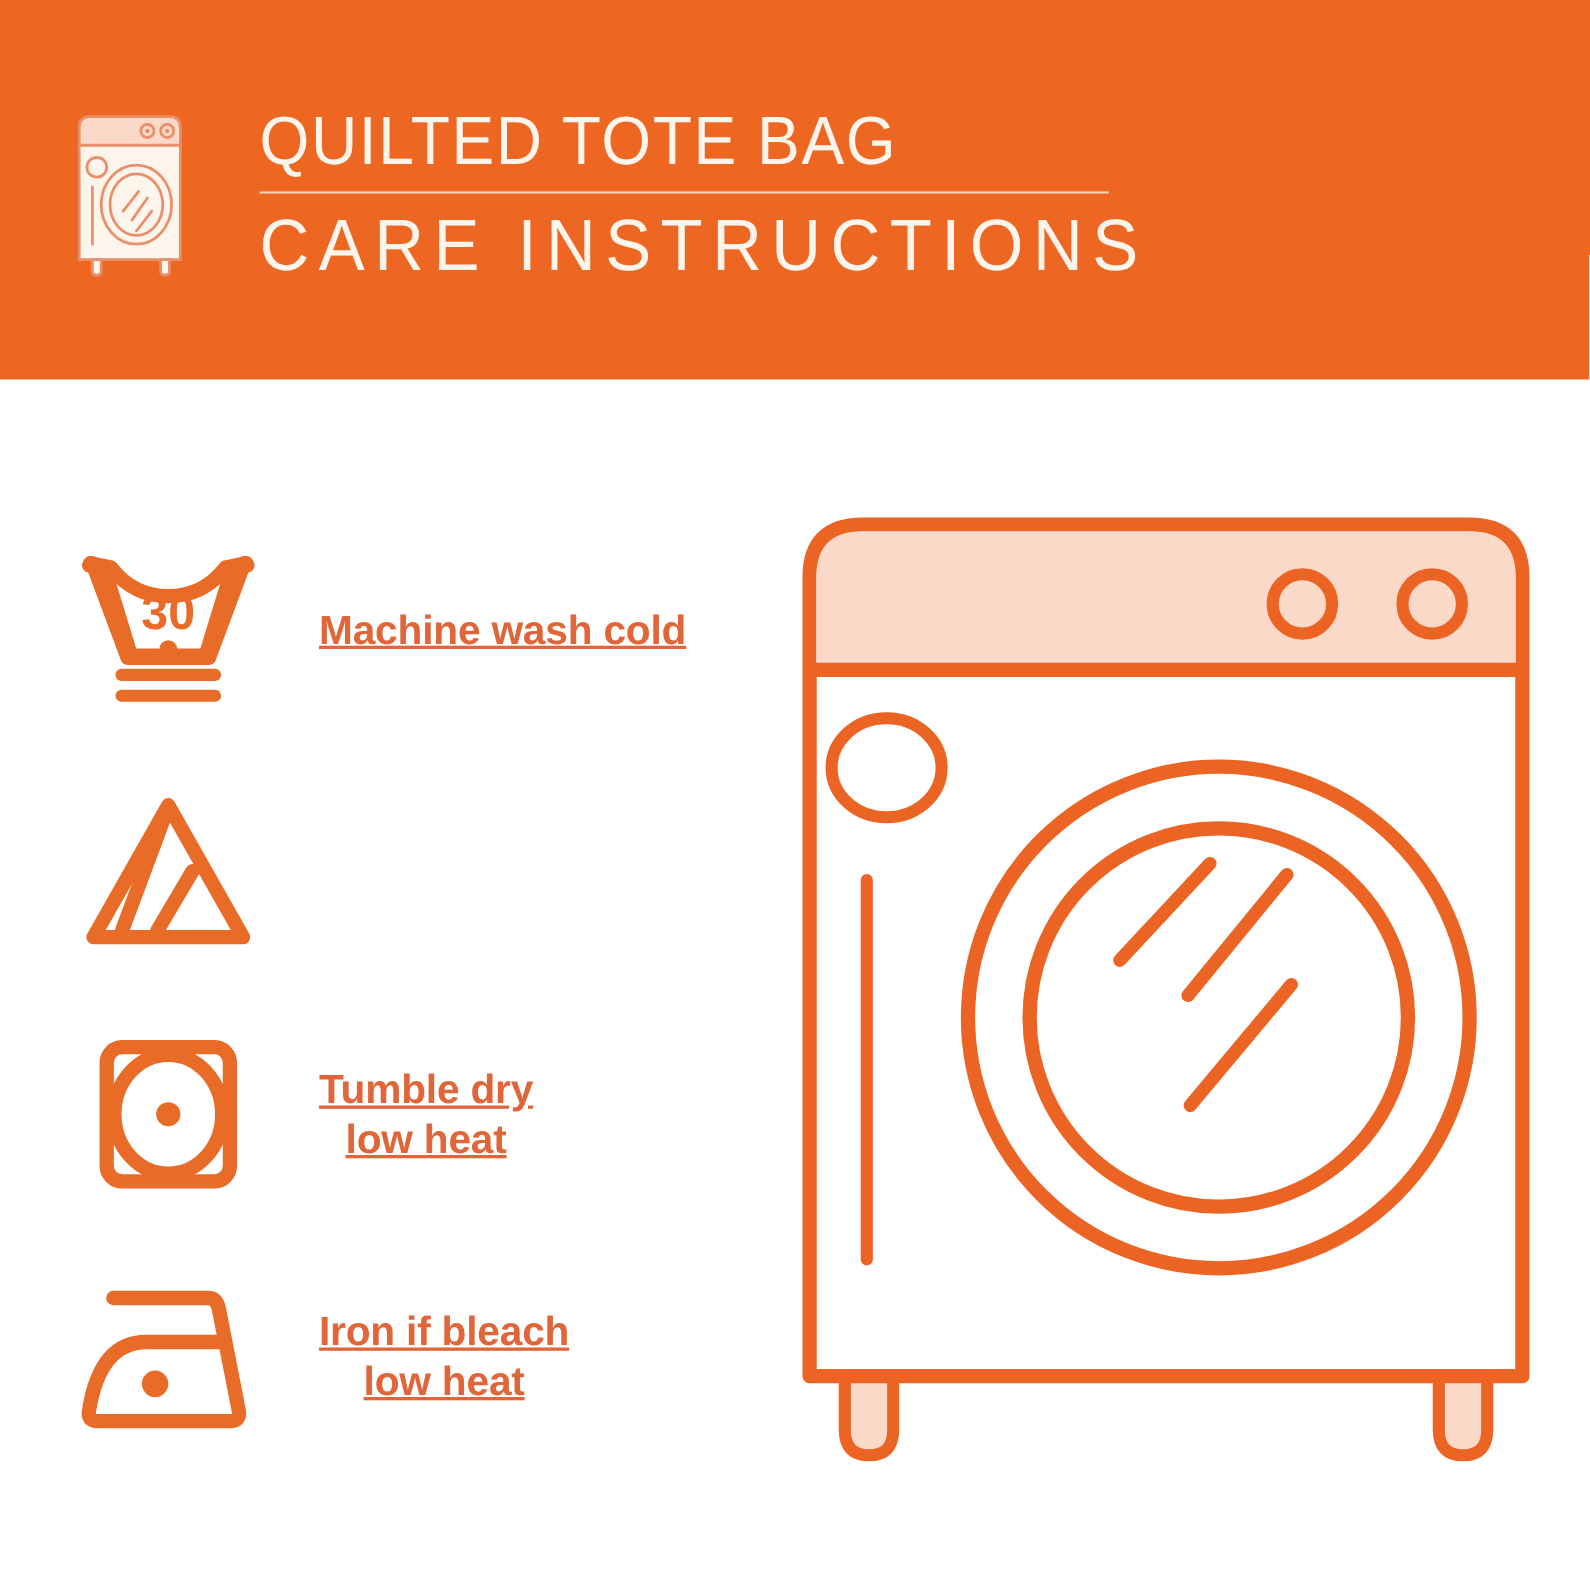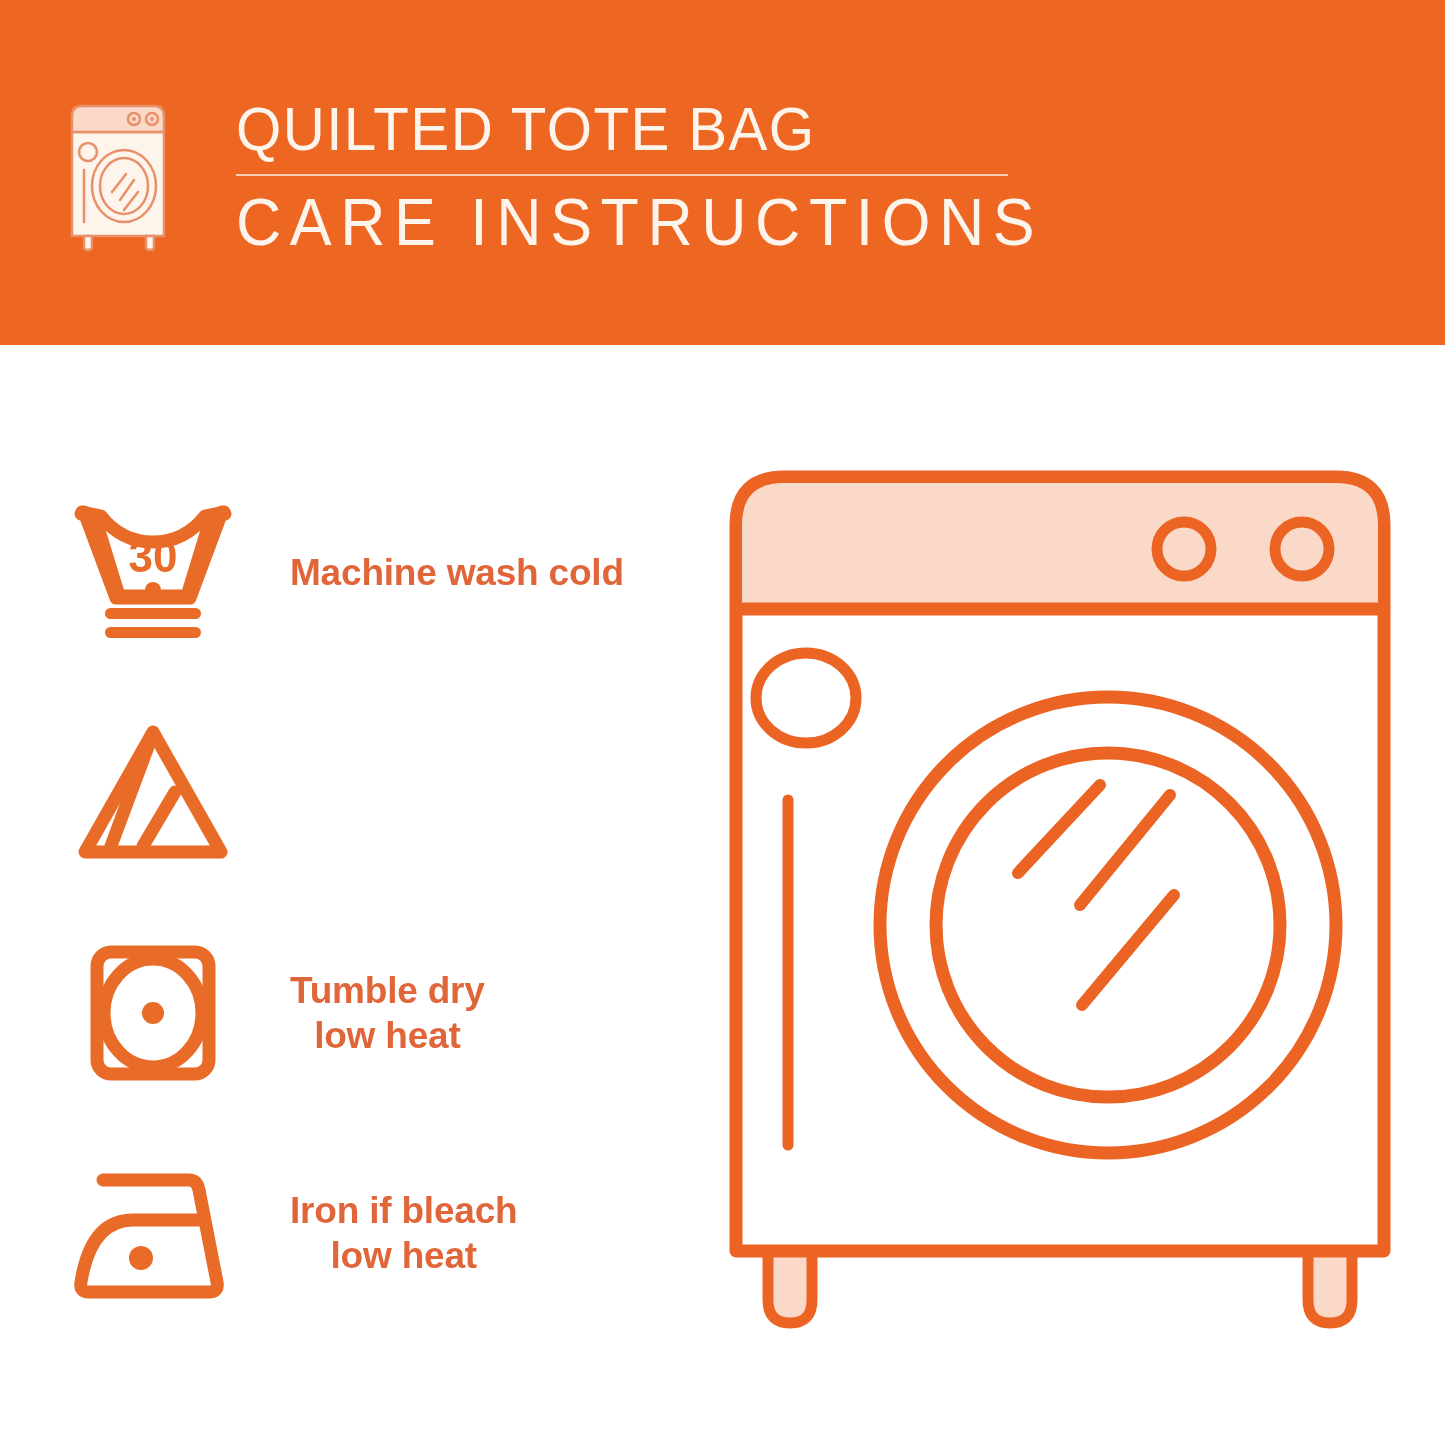--- a/index.html
+++ b/index.html
@@ -106,20 +106,21 @@
     justify-content: center;
   }
   .care-label {
     margin-left: 52px;
     color: #E0663A;
     font-size: 37px;
     line-height: 45px;
     font-weight: 700;
     letter-spacing: -0.2px;
     font-family: "Liberation Sans", sans-serif;
+    text-decoration: underline;
   }
   .care-label span { display: block; }
 
   
   .washer-wrap {
     position: absolute;
     left: 700px;
     top: 110px;
     width: 720px;
     height: 920px;

